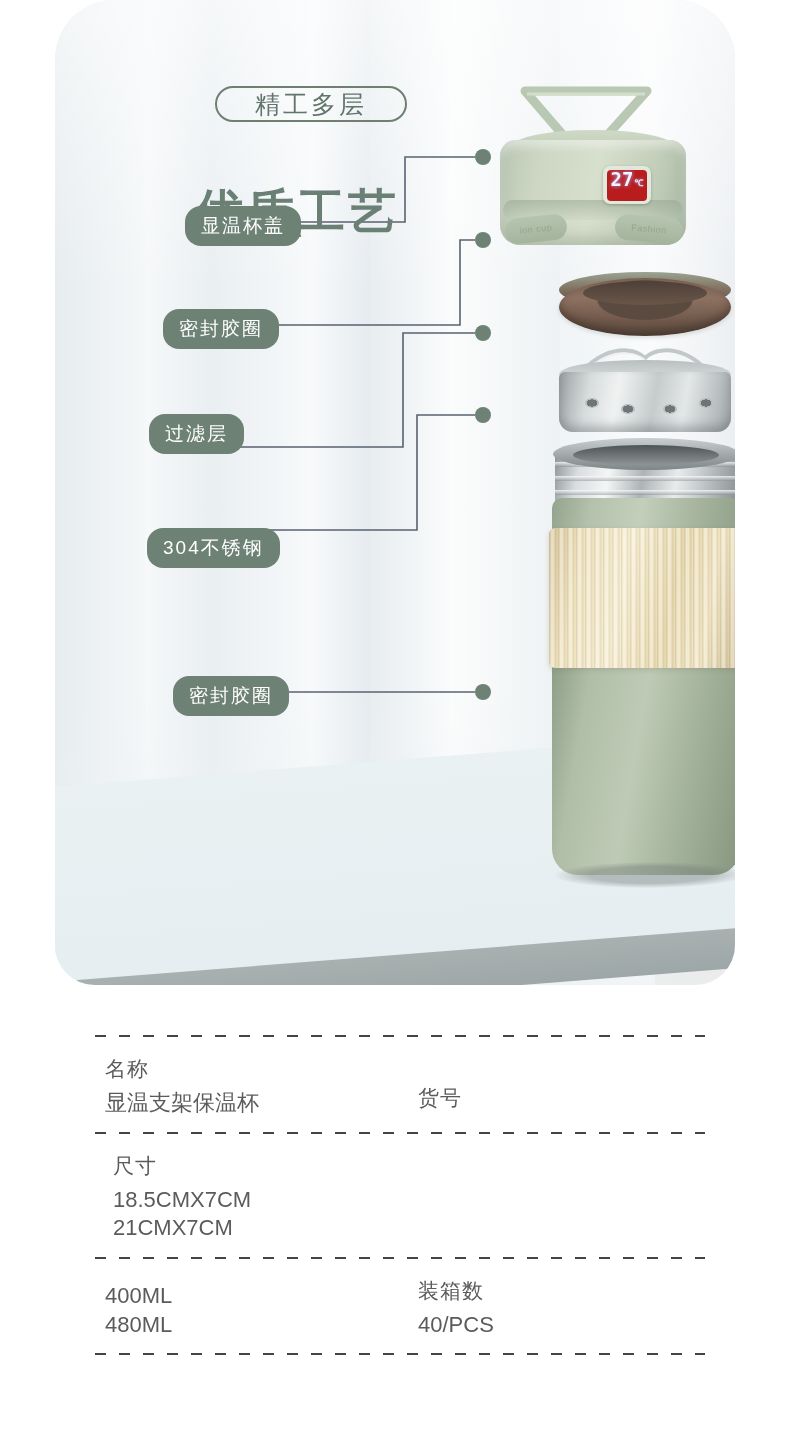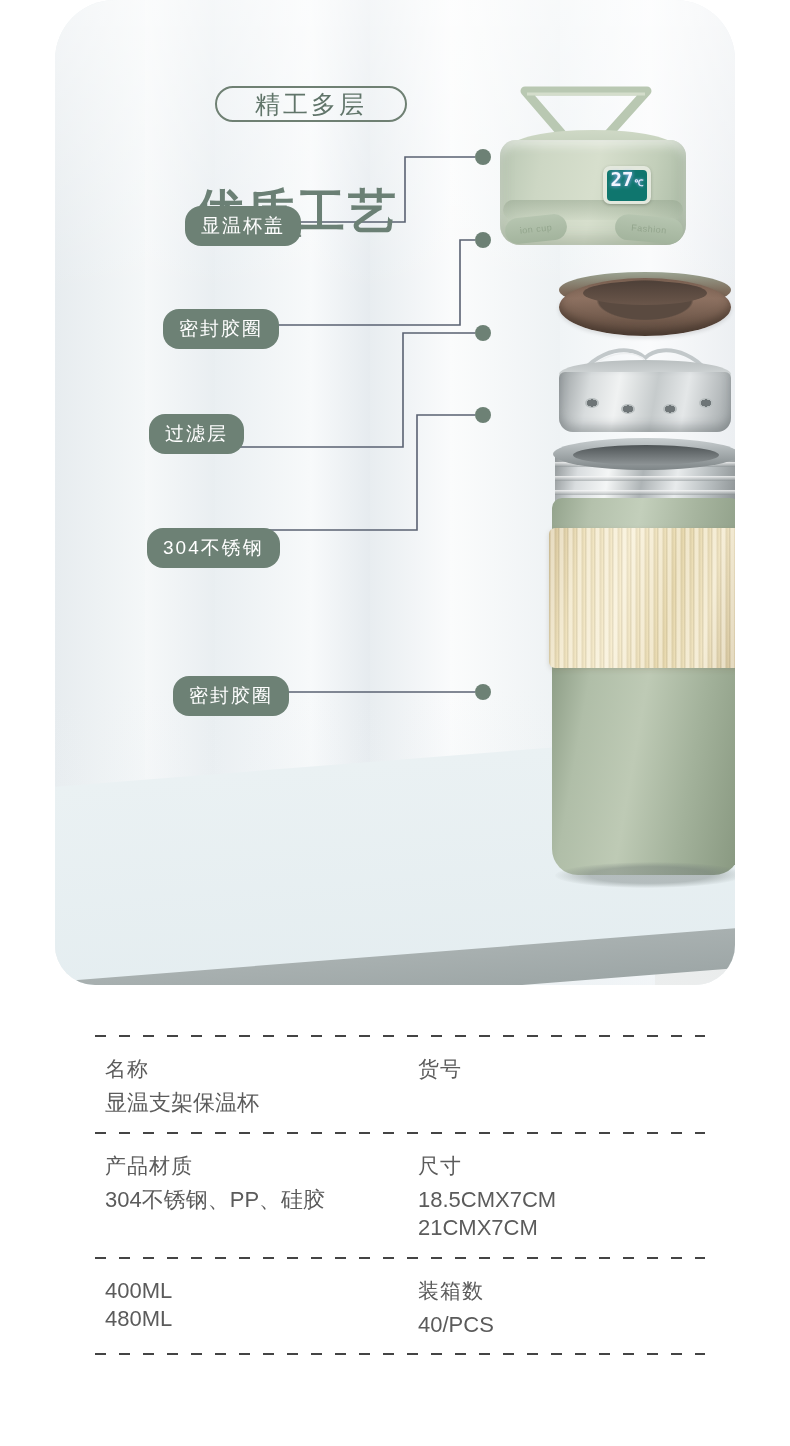--- a/index.html
+++ b/index.html
@@ -82,21 +82,21 @@
   .lid-ring {
     position:absolute; left:448px; top:200px; width:180px; height:20px; border-radius:10px;
     background:linear-gradient(180deg,rgba(150,166,144,.55),rgba(190,203,182,.2));
   }
   .lcd {
     position:absolute; left:548px; top:166px; width:48px; height:38px; border-radius:7px;
     background:#e3e8dd; display:flex; align-items:center; justify-content:center;
     box-shadow:0 1px 3px rgba(90,100,85,.45);
   }
   .lcd-screen {
-    width:40px; height:31px; border-radius:4px; background:#0f766e;
+    width:40px; height:31px; border-radius:4px; background:#b91c1c;
     display:flex; align-items:baseline; justify-content:center; gap:1px;
     font-family:"DejaVu Sans Mono","Liberation Mono",monospace;
   }
   .lcd-val { color:#f2f4ff; font-size:19px; font-weight:700; letter-spacing:0px;
              text-shadow:0 0 4px #9fb4ff; line-height:1; }
   .lcd-unit { color:#e8ecff; font-size:9px; font-weight:700; text-shadow:0 0 3px #9fb4ff; }
 
   .tab { position:absolute; height:26px; border-radius:13px;
          background:linear-gradient(180deg,#b6c5b0,#a3b49d);
          color:#93a58d; font-size:9px; display:flex; align-items:center; justify-content:center;
@@ -177,21 +177,21 @@
     background:linear-gradient(100deg,#8d9d86 0%,#b0beA8 18%,#becab5 44%,#a3b29b 70%,#87977f 100%);
   }
   .cup-shadow {
     position:absolute; left:500px; top:862px; width:190px; height:26px; border-radius:50%;
     background:radial-gradient(ellipse,rgba(110,120,118,.42) 0 45%,rgba(110,120,118,0) 72%);
     transform:skewX(-14deg);
   }
 
   
   .spec { position:absolute; left:95px; top:1035px; width:610px; }
-  .spec-row { position:relative; display:flex; padding:18px 0 14px 0; }
+  .spec-row { position:relative; display:flex; padding:18px 0 14px 0;align-items:flex-end; }
   .spec-col { width:50%; padding-left:10px; }
   .spec-col.right { padding-left:18px; }
   .spec-key { font-size:21px; color:#5b5b5b; margin-bottom:6px; letter-spacing:1px; }
   .spec-val { font-size:22px; color:#5b5b5b; letter-spacing:0px; line-height:1.3; }
   .dash { height:2px; width:100%;
     background:repeating-linear-gradient(90deg,#444 0 11px,transparent 11px 24px); }
 </style>
 </head>
 <body>
 
@@ -299,24 +299,20 @@
         <div class="spec-key">名称</div>
         <div class="spec-val">显温支架保温杯</div>
       </div>
       <div class="spec-col right">
         <div class="spec-key">货号</div>
       </div>
     </div>
 
     <div class="dash"></div>
     <div class="spec-row">
-      <div class="spec-col">
-        <div class="spec-key">产品材质</div>
-        <div class="spec-val">304不锈钢、PP、硅胶</div>
-      </div>
       <div class="spec-col right">
         <div class="spec-key">尺寸</div>
         <div class="spec-val">18.5CMX7CM<br>21CMX7CM</div>
       </div>
     </div>
 
     <div class="dash"></div>
     <div class="spec-row">
       <div class="spec-col">
         <div class="spec-val">400ML<br>480ML</div>

